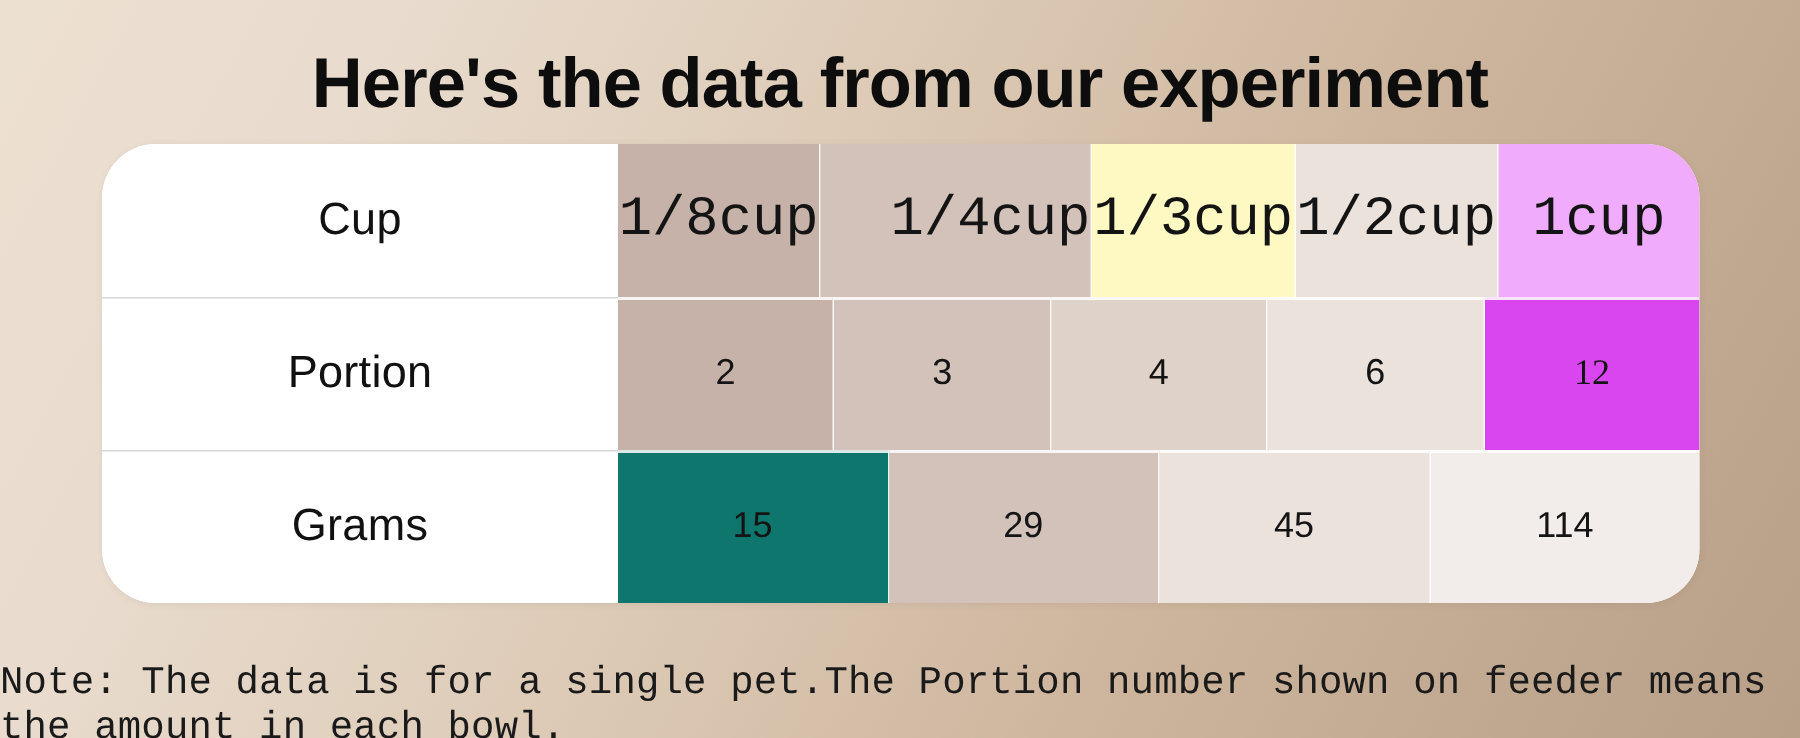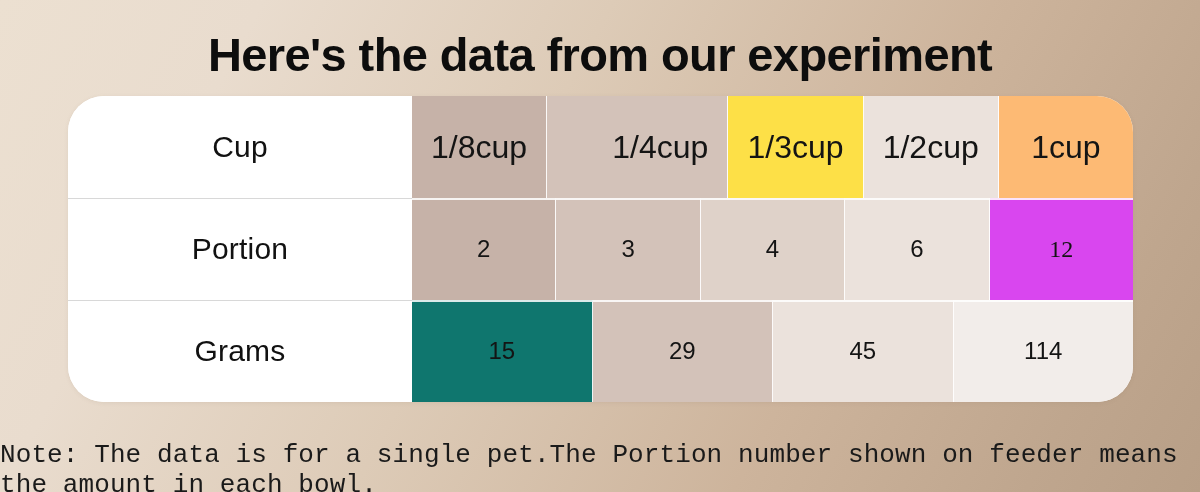--- a/index.html
+++ b/index.html
@@ -95,21 +95,21 @@
     align-items: center;
     justify-content: center;
     font-size: 24px;
     color: #141414;
     position: relative;
     border-right: 1.5px solid rgba(255,255,255,0.92);
   }
 
   .data-cell:last-child { border-right: none; }
 
-  .trow.head .data-cell { font-size: 32px; }
+  .trow.head .data-cell { font-size: 37px; font-family: Liberation Mono, monospace; }
 
   .trow + .trow .data-cell::after {
     content: "";
     position: absolute;
     left: 0; right: 0; top: 0;
     height: 1.5px;
     background: rgba(255,255,255,0.85);
   }
 
   
@@ -131,23 +131,23 @@
 <div class="page">
 
   <div class="title">Here's the data from our experiment</div>
 
   <div class="table-card">
 
     <div class="trow head">
       <div class="label-cell">Cup</div>
       <div class="data-cell" style="background-color: rgb(198, 178, 168);">1/8cup</div>
       <div class="data-cell" style="background-color: rgb(211, 194, 185); padding-left: 46px;">1/4cup</div>
-      <div class="data-cell" style="background-color: #fde047; text-align: right;">1/3cup</div>
+      <div class="data-cell" style="background-color: #fef9c3; text-align: right;">1/3cup</div>
       <div class="data-cell" style="background-color: rgb(235, 226, 220); text-align: center;">1/2cup</div>
-      <div class="data-cell" style="background-color: #fdba74;">1cup</div>
+      <div class="data-cell" style="background-color: #f0abfc;">1cup</div>
     </div>
 
     <div class="trow">
       <div class="label-cell">Portion</div>
       <div class="data-cell" style="background-color: rgb(198, 178, 168);">2</div>
       <div class="data-cell" style="background-color: rgb(211, 194, 185);">3</div>
       <div class="data-cell" style="background-color: rgb(223, 210, 201);">4</div>
       <div class="data-cell" style="background-color: rgb(235, 226, 220);">6</div>
       <div class="data-cell" style="background-color: #d946ef; font-family: Liberation Serif, serif;">12</div>
     </div>

